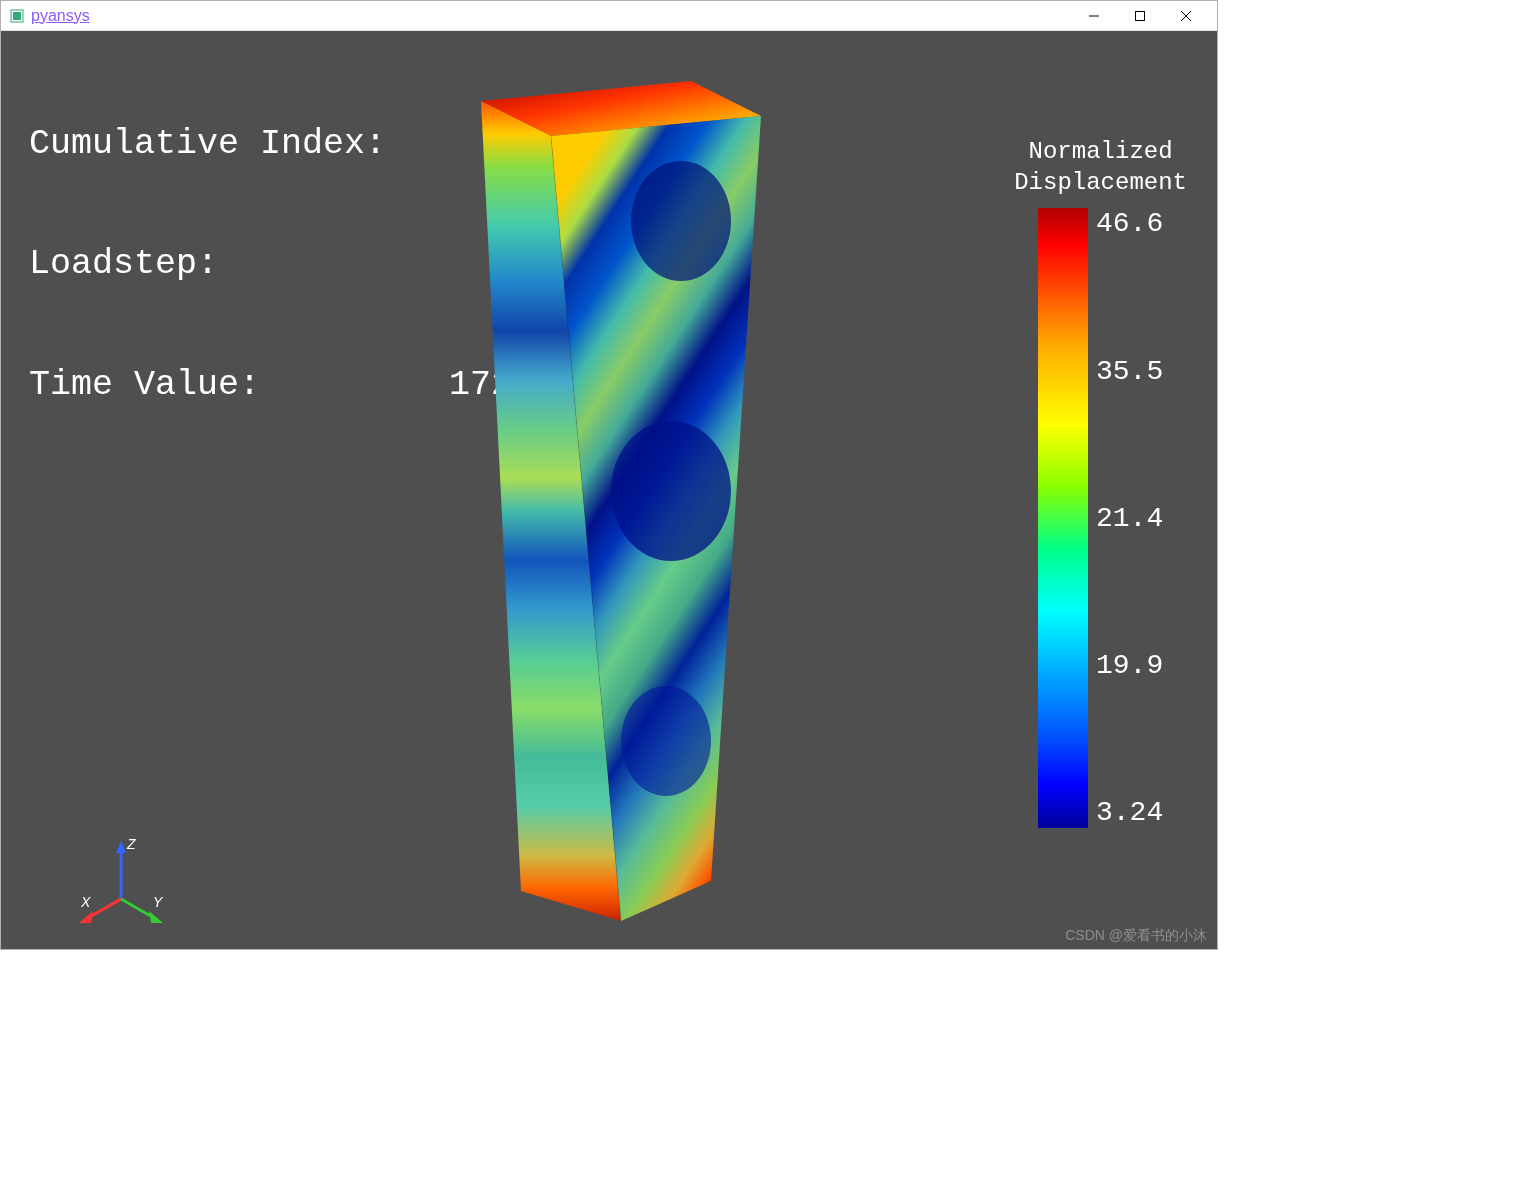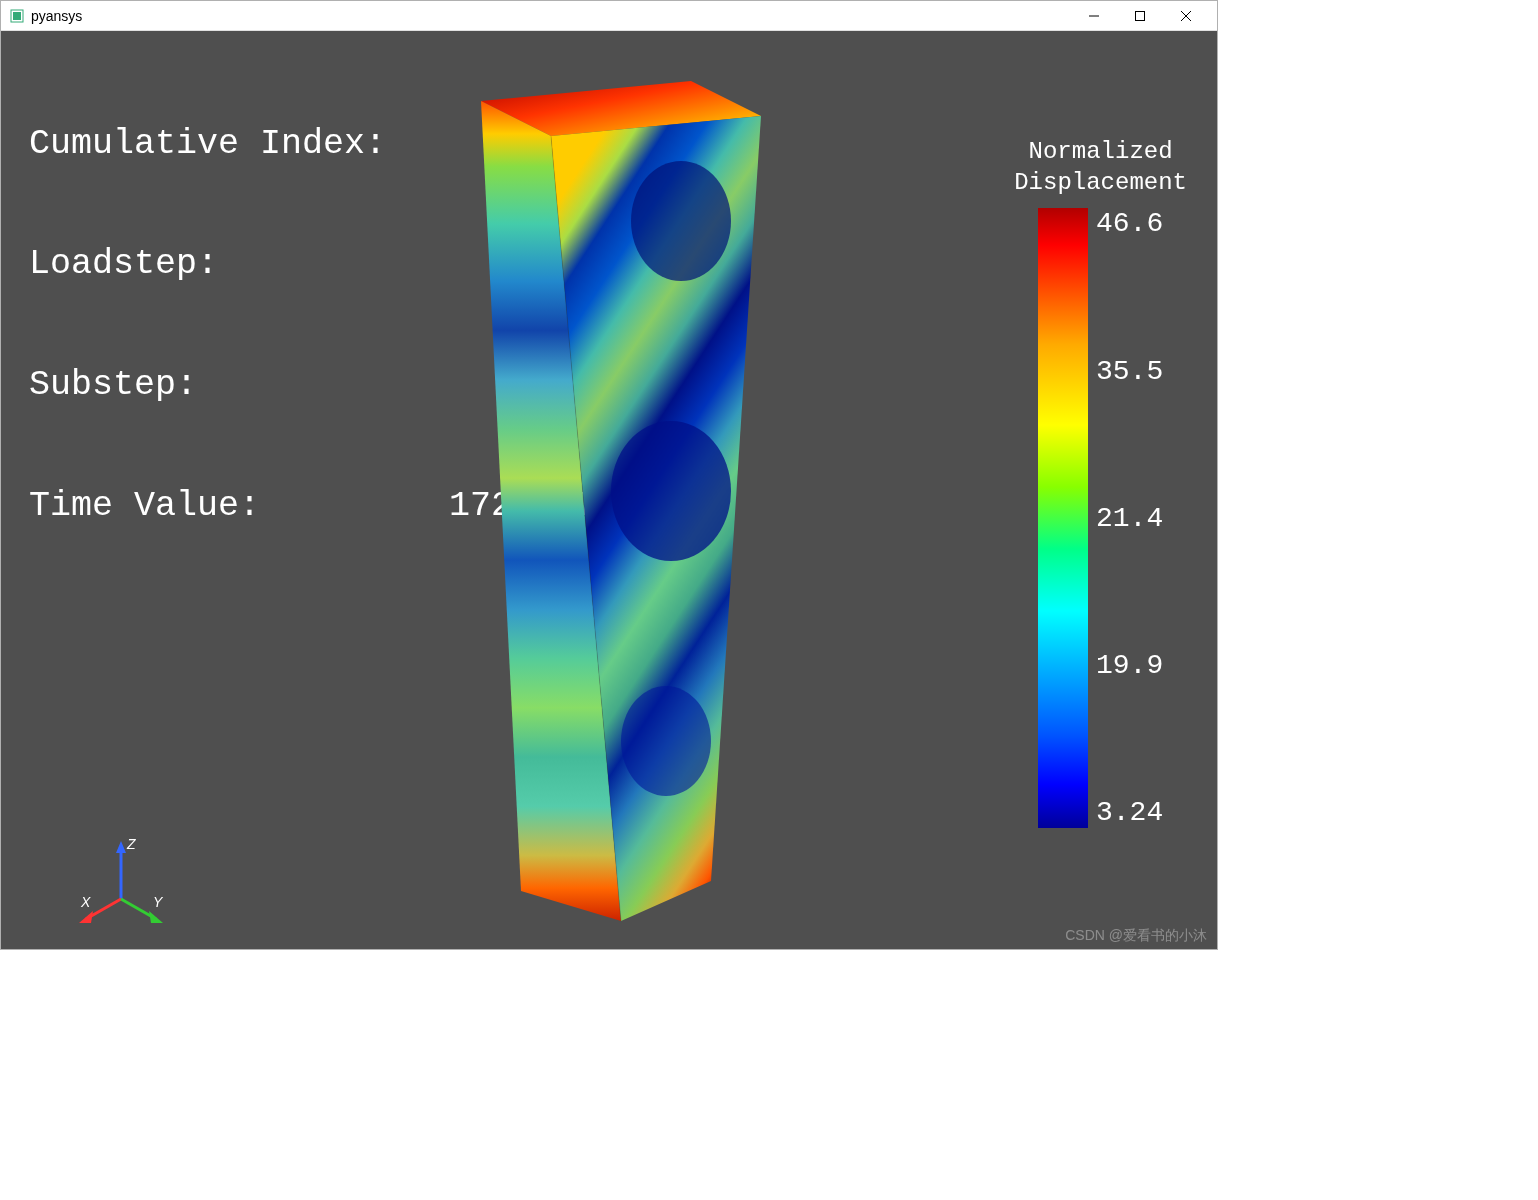--- a/index.html
+++ b/index.html
@@ -29,23 +29,24 @@
     }
     .app-icon {
       width: 16px;
       height: 16px;
       margin-right: 6px;
       display: inline-flex;
       align-items: center;
       justify-content: center;
     }
     .app-title {
-      font-size: 14px;
-      color: #000000;
+      font-size: 16px;
+      color: #8b5cf6;
       flex: 1;
+      text-decoration: underline;
     }
     .window-controls {
       display: flex;
       gap: 0;
     }
     .win-btn {
       width: 46px;
       height: 30px;
       display: flex;
       align-items: center;
@@ -180,24 +181,20 @@
   <div class="viewport">
 
     <div class="info-overlay">
       <div class="info-row">
         <span class="info-label">Cumulative Index:</span>
         <span class="info-value">4</span>
       </div>
       <div class="info-row">
         <span class="info-label">Loadstep:</span>
         <span class="info-value">1</span>
-      </div>
-      <div class="info-row">
-        <span class="info-label">Substep:</span>
-        <span class="info-value">4</span>
       </div>
       <div class="info-row">
         <span class="info-label">Time Value:</span>
         <span class="info-value">17285.7046</span>
       </div>
     </div>
 
     <div class="model">
       <svg width="340" height="870" viewBox="0 0 340 870">
         <defs>

